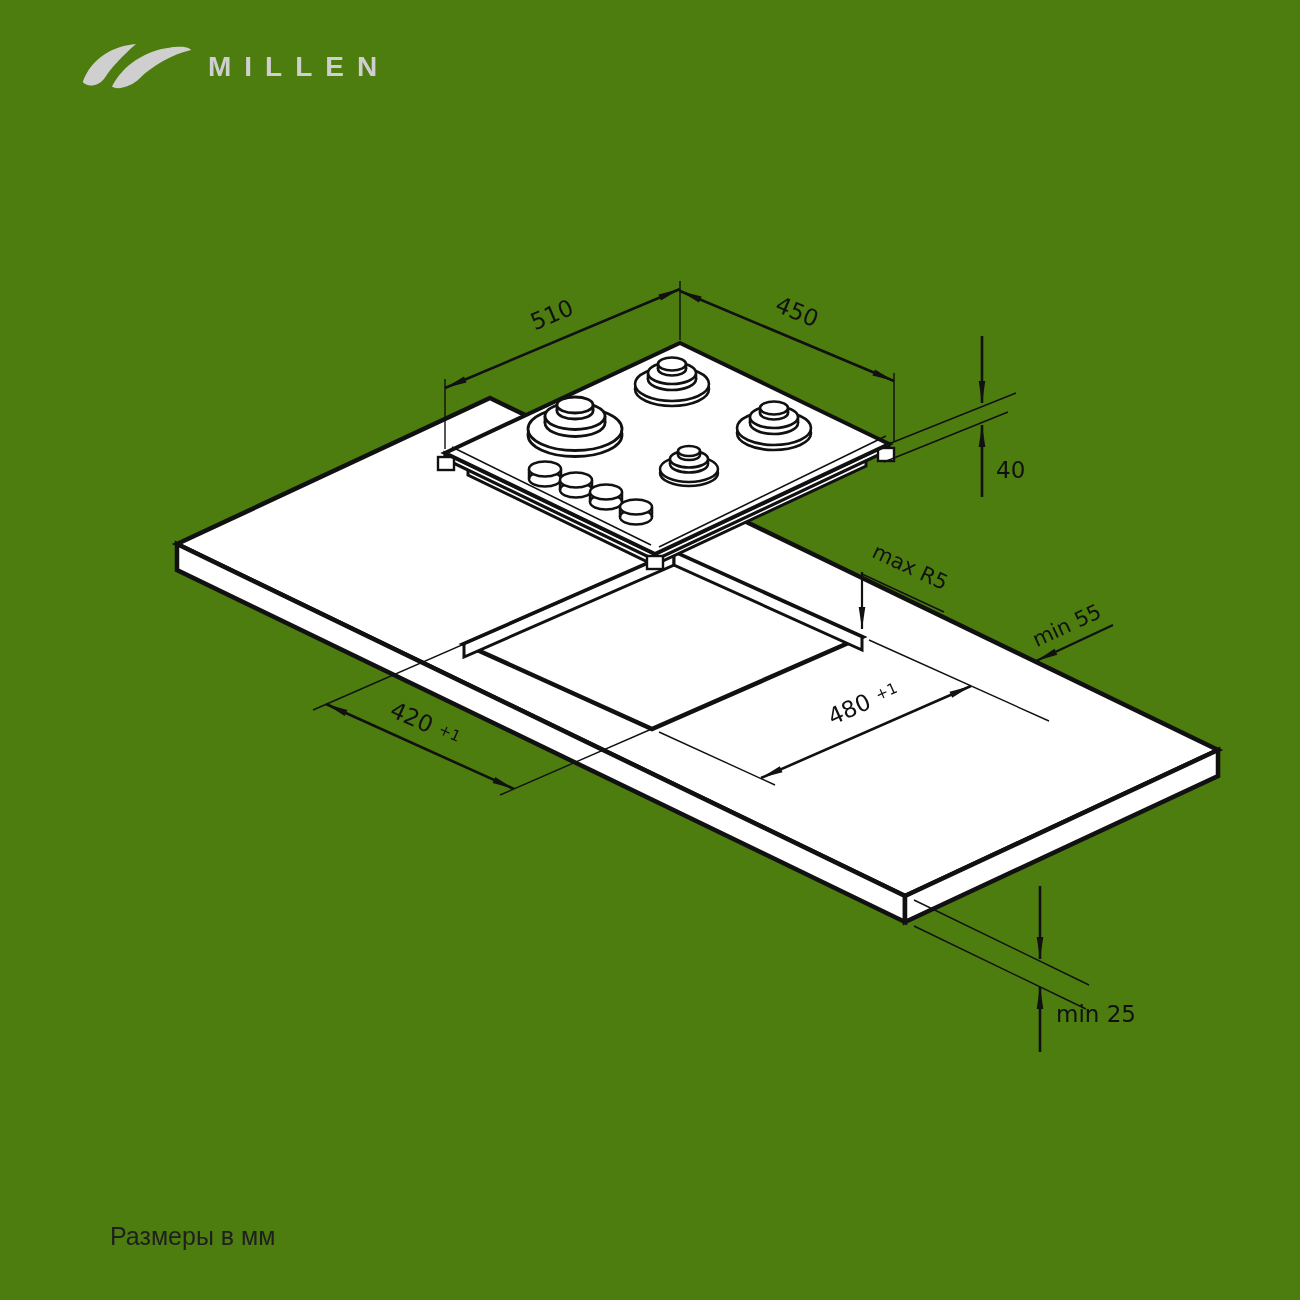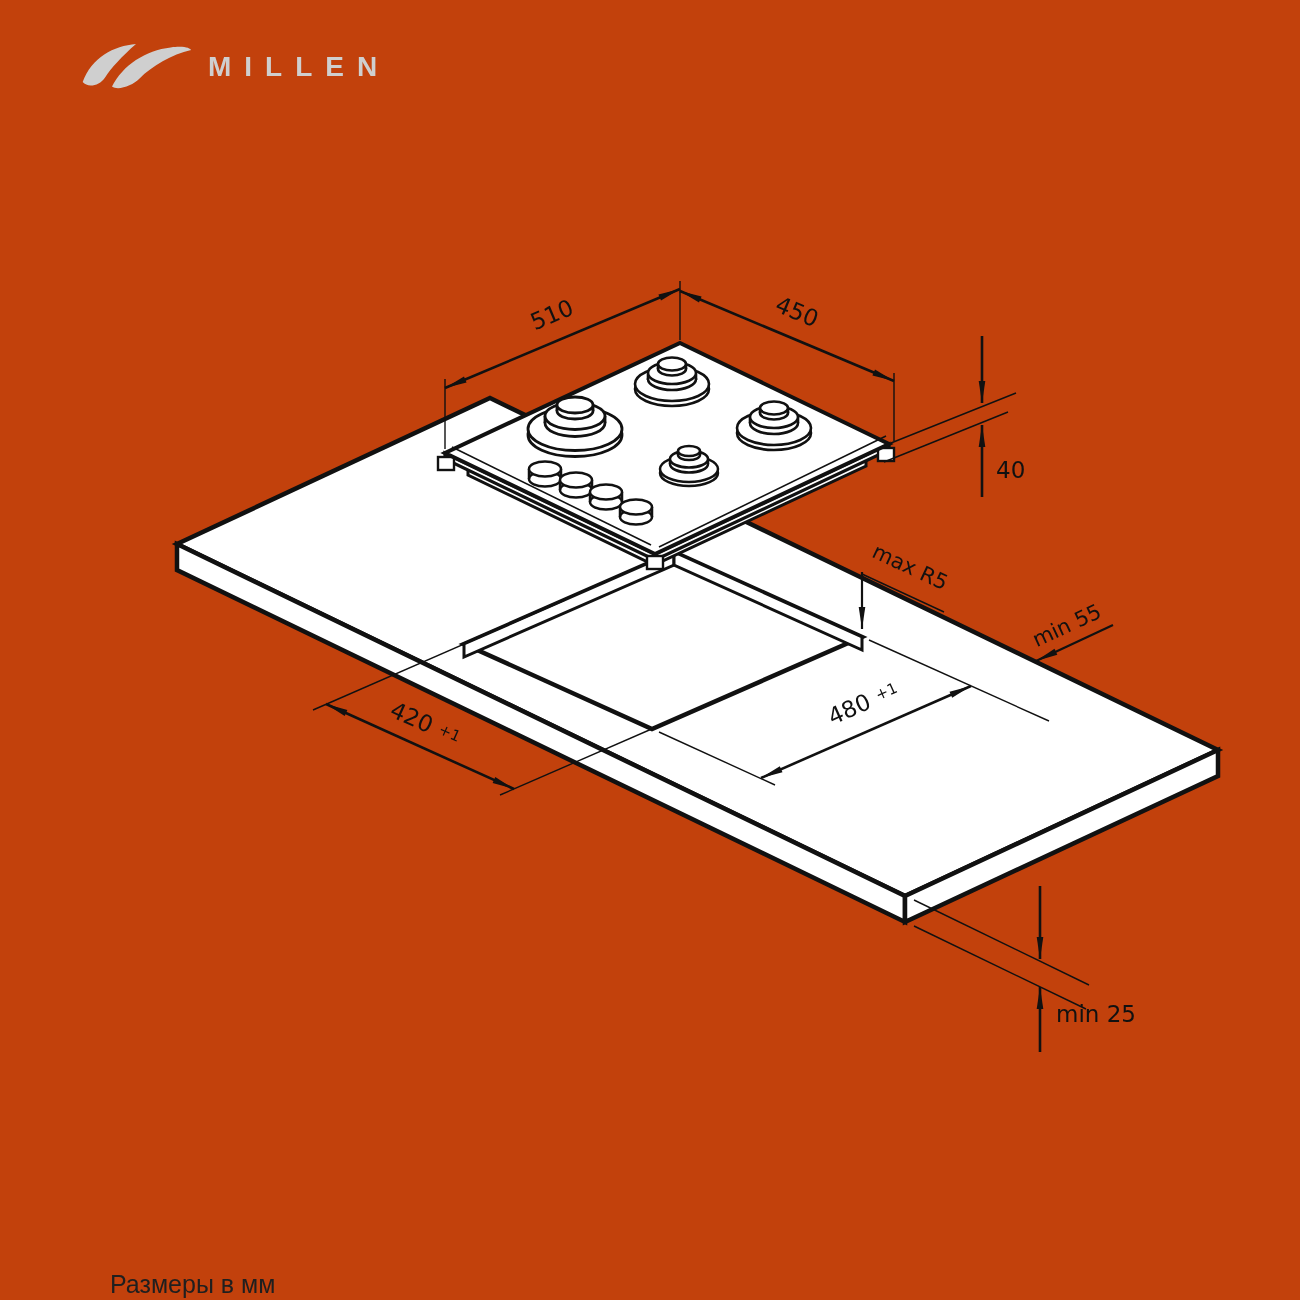--- a/index.html
+++ b/index.html
@@ -1,22 +1,22 @@
 <!DOCTYPE html>
 <html><head>
 <meta charset="utf-8">
 <style>
   html,body{margin:0;padding:0;background:#fff;}
-  .page{position:relative;width:1300px;height:1300px;background:#c2410c;overflow:hidden;
+  .page{position:relative;width:1300px;height:1300px;background:#4d7c0f;overflow:hidden;
         font-family:"Liberation Sans",sans-serif;}
   .logo{position:absolute;left:80px;top:40px;display:flex;align-items:center;gap:16px;}
   .logo-text{font-family:"Liberation Sans",sans-serif;font-size:28px;font-weight:700;
              letter-spacing:13px;color:#cfcfcf;}
   .drawing{position:absolute;left:0;top:0;width:1300px;height:1300px;}
-  .footer-note{position:absolute;left:110px;top:1270px;font-size:25px;color:#1f1f1f;}
+  .footer-note{position:absolute;left:110px;top:1222px;font-size:25px;color:#1f1f1f;}
   svg{display:block;}
   .ln{stroke:#111;fill:none;}
   .fw{fill:#fff;stroke:#111;}
   text{fill:#111;font-family:"DejaVu Sans",sans-serif;}
   .dimtxt{font-size:23px;}
   .dimtxt-sm{font-size:15px;}
   .dimtxt-xs{font-size:21px;}
 </style>
 </head>
 <body>

